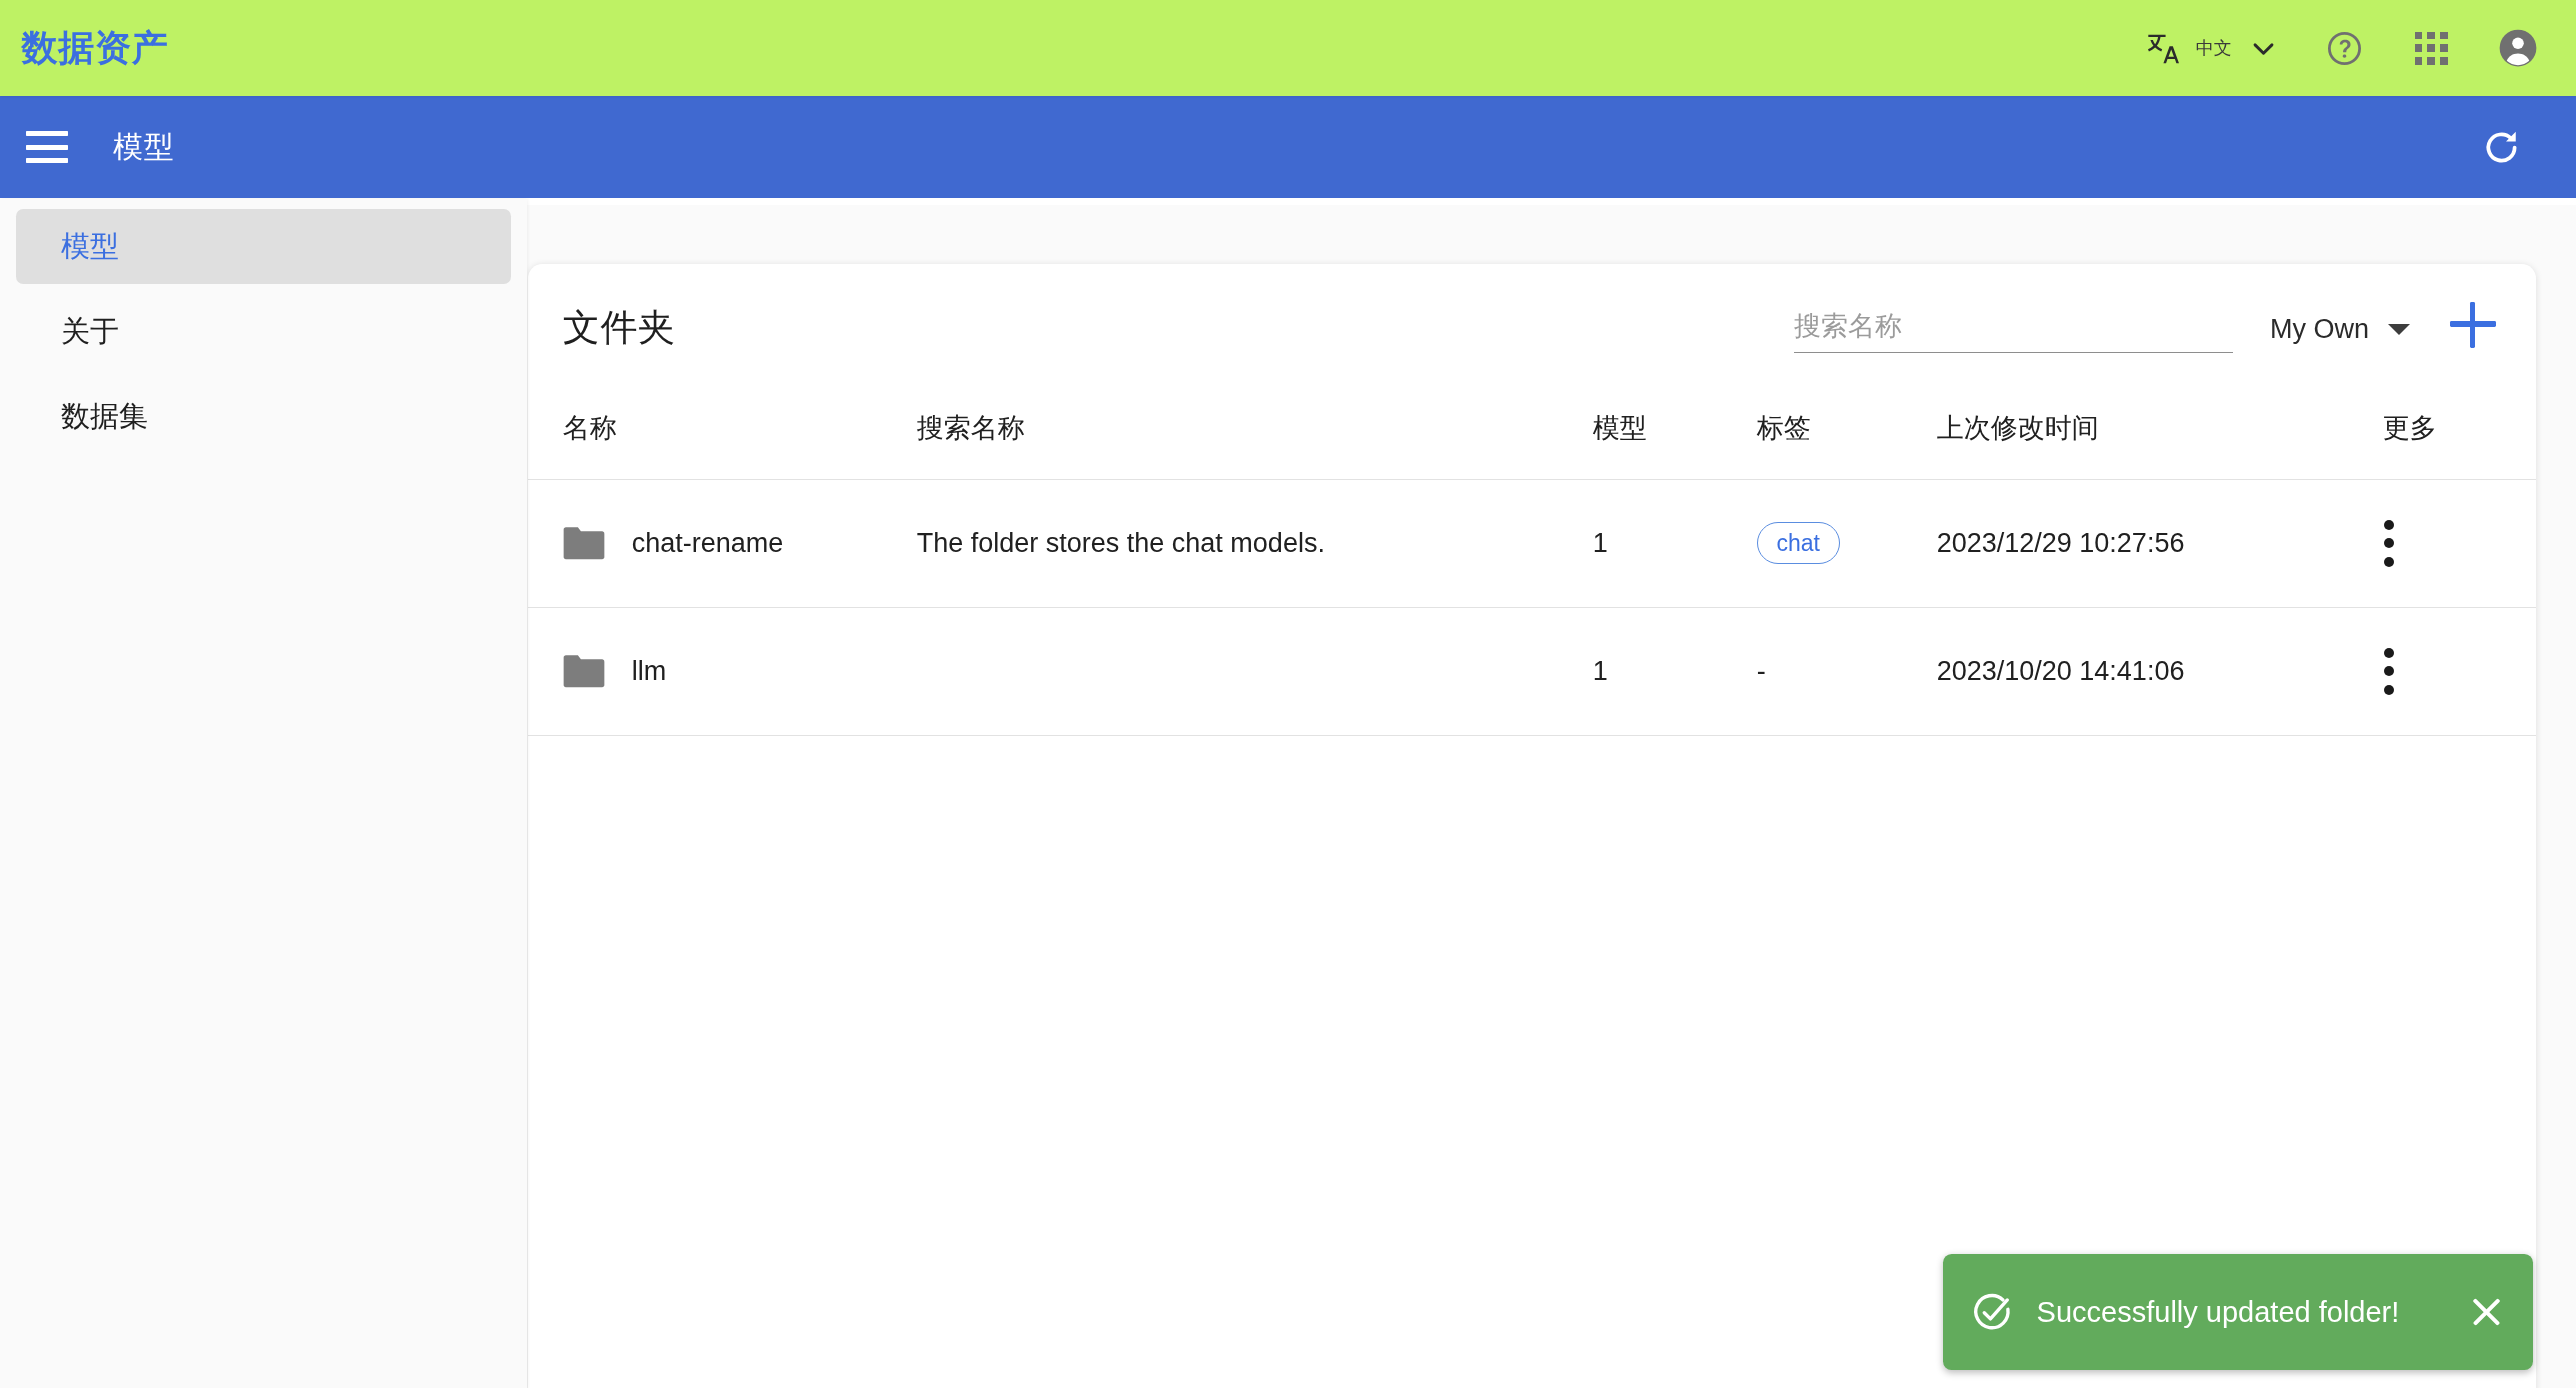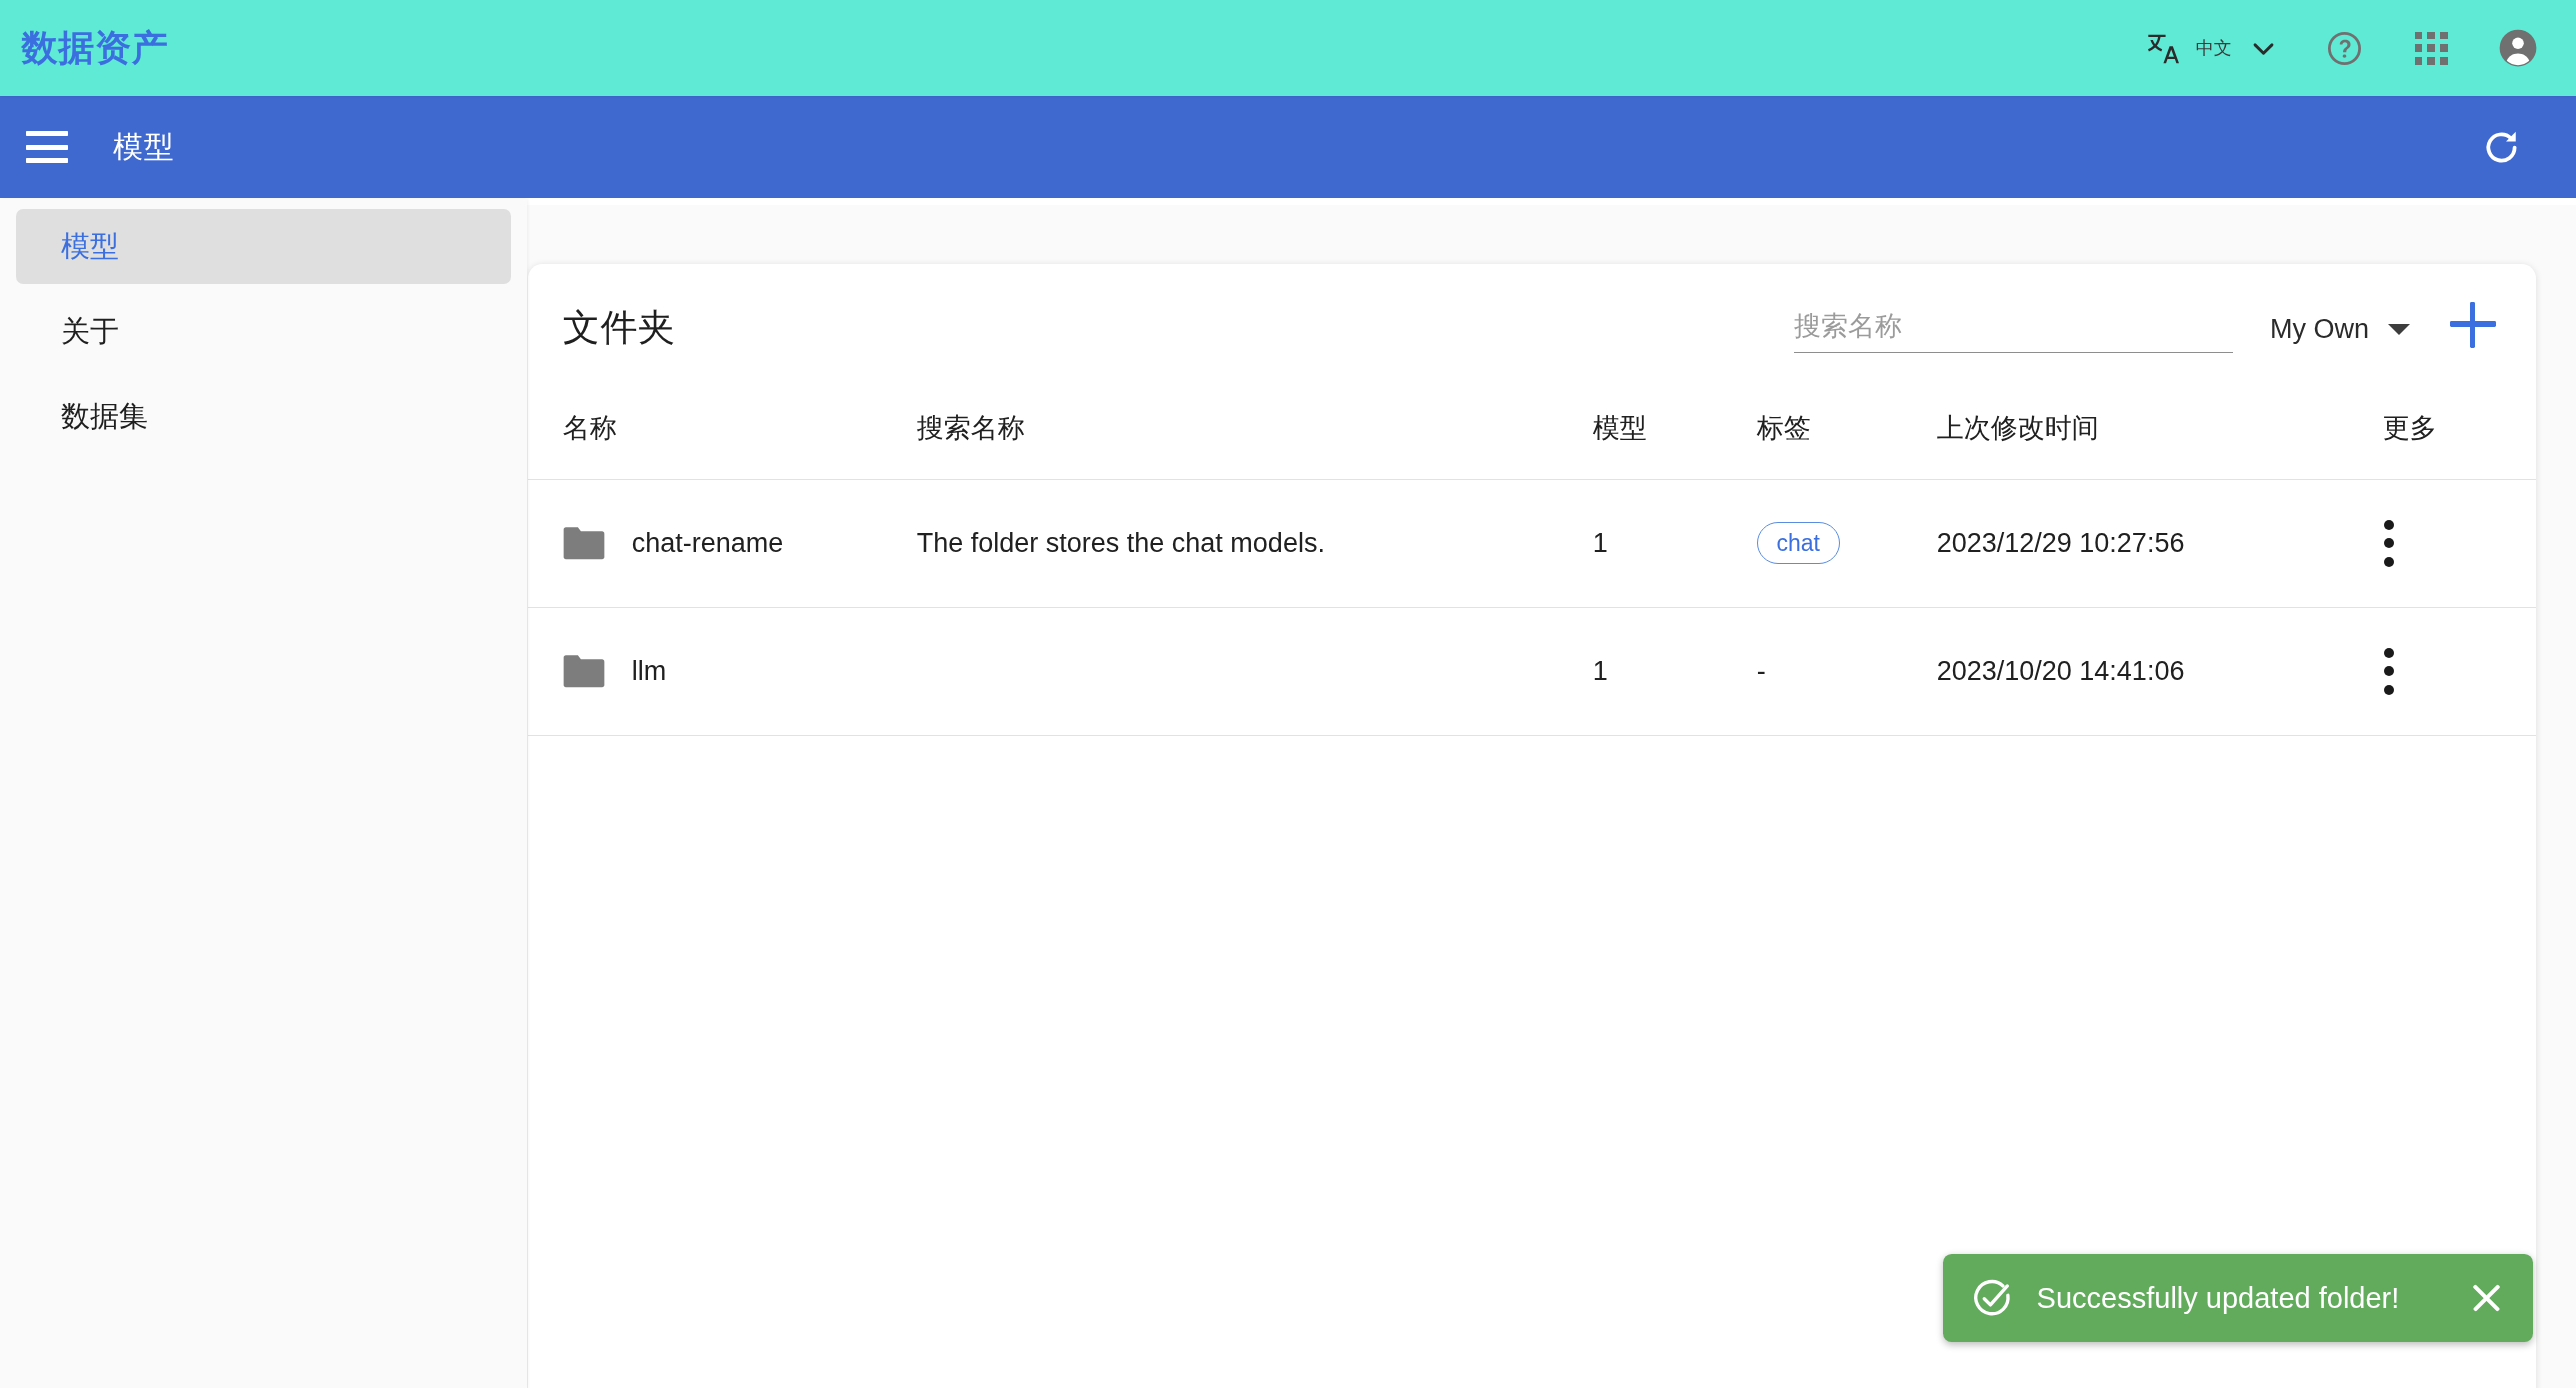--- a/index.html
+++ b/index.html
@@ -7,21 +7,21 @@
     width: 2576px; height: 1389px;
     font-family: "Liberation Sans", "DejaVu Sans", sans-serif;
     background: #ffffff;
     overflow: hidden;
   }
   .app { position: relative; width: 2576px; height: 1389px; background: #ffffff; }
 
   
   .topbar {
     position: absolute; left: 0; top: 0; width: 2576px; height: 96px;
-    background: #5eead4;
+    background: #bef264;
     display: flex; align-items: center;
     box-shadow: 0 1.4px 2.9px rgba(0,0,0,0.10);
     z-index: 6;
   }
   .brand {
     margin-left: 21.6px;
     font-size: 36px; font-weight: bold; color: #3b6fe0;
     letter-spacing: 0.7px; line-height: 1;
   }
   .topbar-right {
@@ -163,21 +163,21 @@
   }
   .kebab {
     width: 13px; display: flex; flex-direction: column;
     gap: 8.6px; align-items: center; cursor: pointer;
   }
   .kebab i { width: 10px; height: 10px; border-radius: 50%; background: #1a1a1a; display: block; }
 
   
   .toast {
     position: absolute; left: 1943px; top: 1254px;
-    width: 590px; height: 88px;
+    width: 590px; height: 116px;
     background: #62ab5c; border-radius: 8.6px;
     box-shadow: 0 2.2px 7.2px rgba(0,0,0,0.25);
     display: flex; align-items: center;
     padding: 0 27px;
     z-index: 9;
   }
   .toast-check { width: 45px; height: 45px; display: block; flex: 0 0 auto; }
   .toast-msg { margin-left: 21.6px; color: #ffffff; font-size: 29px; flex: 1 1 auto; }
   .toast-close {
     width: 40px; height: 40px; position: relative; cursor: pointer; flex: 0 0 auto;

